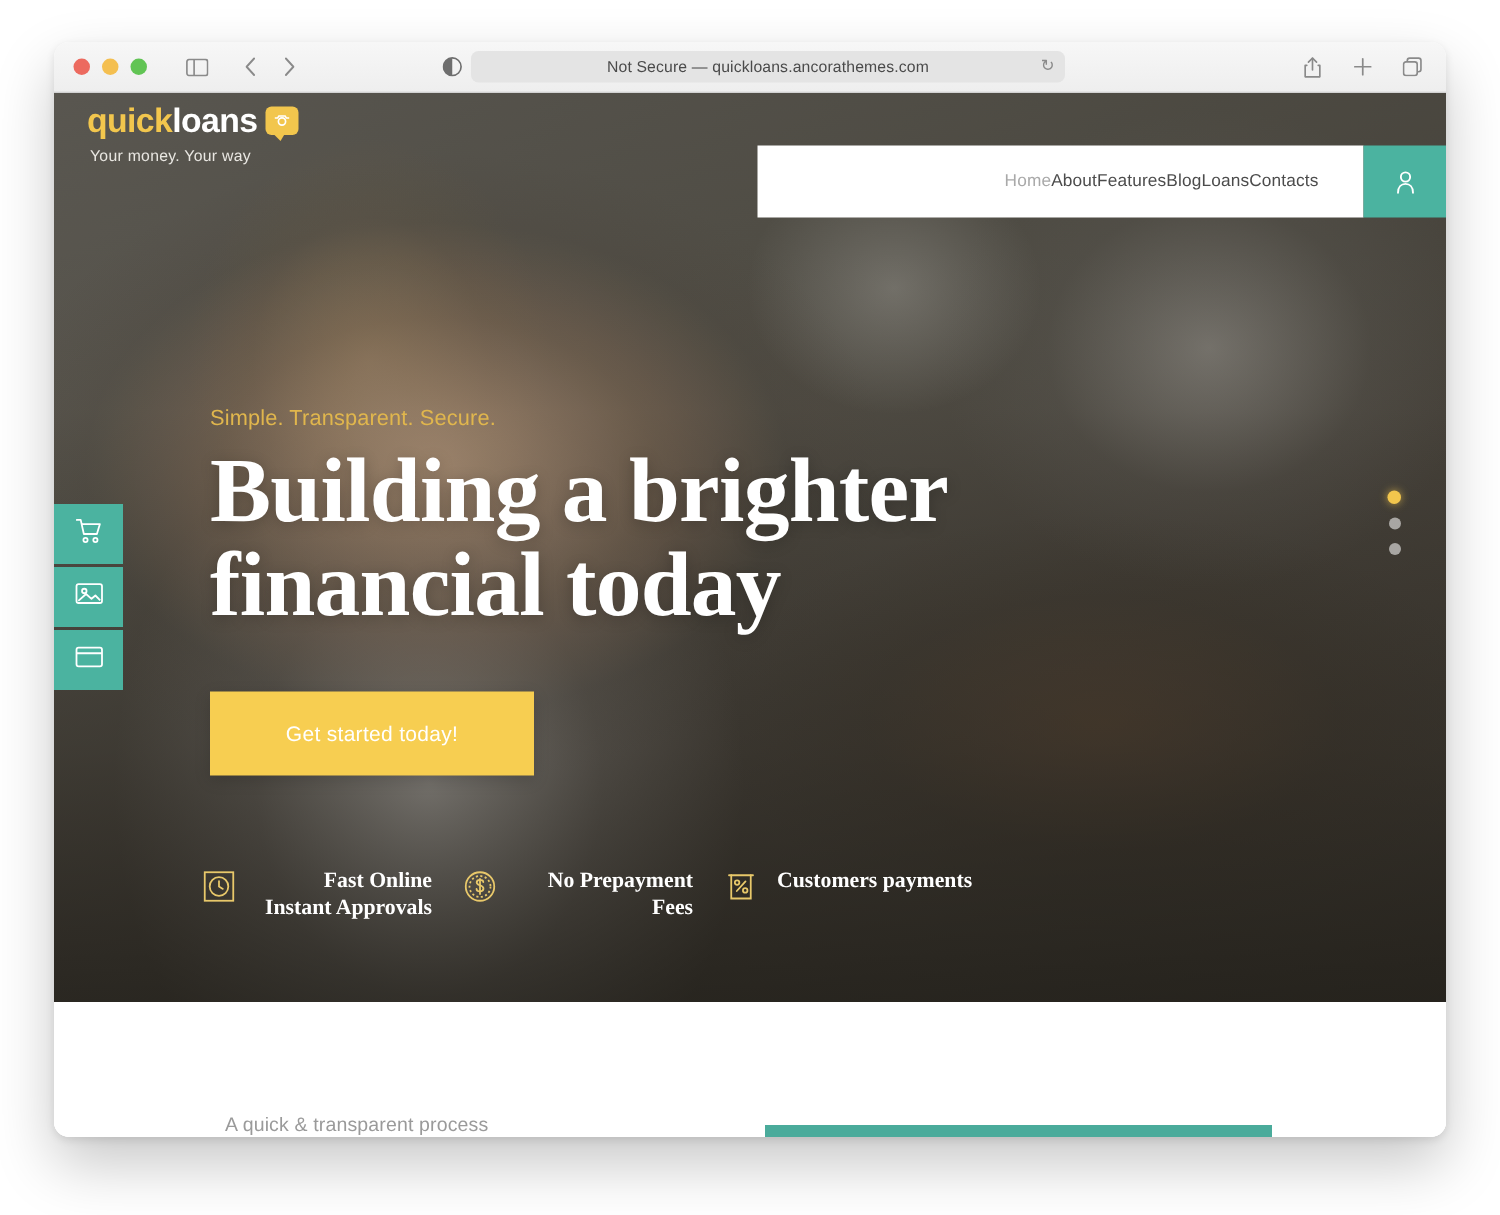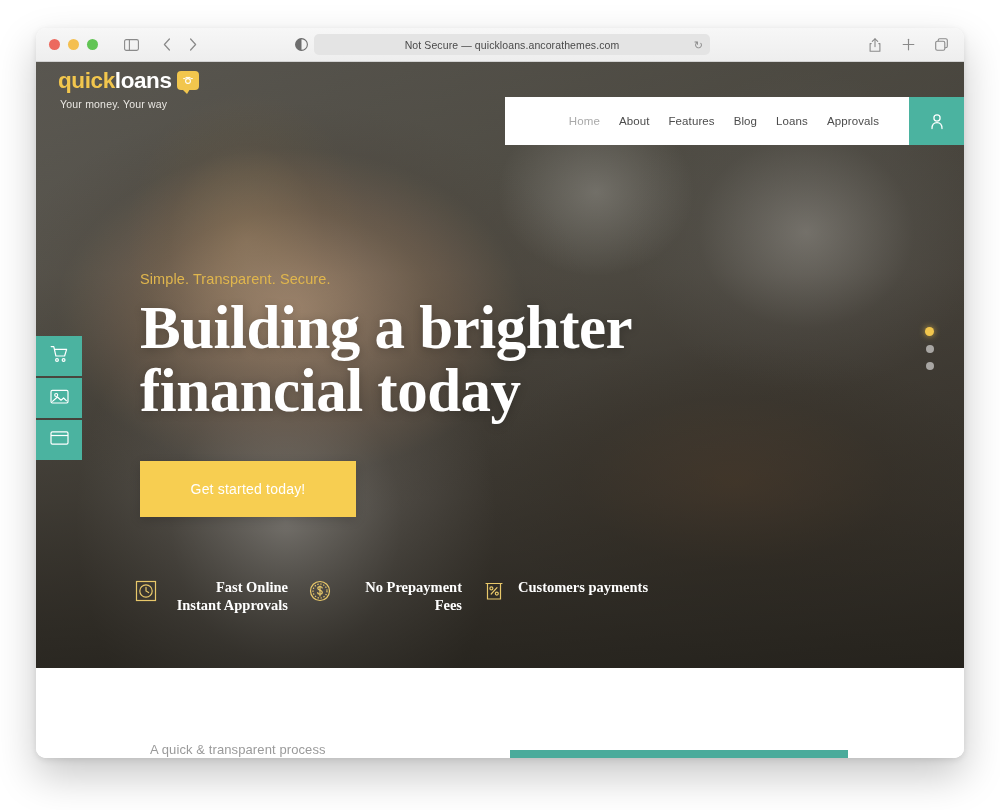--- a/index.html
+++ b/index.html
@@ -133,21 +133,20 @@
   
   #top-nav {
     position: absolute; right: 0; top: 35px;
     height: 48px; z-index: 12;
     display: flex; align-items: stretch;
   }
   #nav-panel {
     background: #ffffff;
     display: flex; align-items: center;
     padding: 0 30px 0 40px;
-    gap: 19px;
     width: 404px;
     justify-content: flex-end;
   }
   .nav-link {
     font-size: 11.5px;
     color: #4c4c4c;
     letter-spacing: 0.1px;
     white-space: nowrap;
     cursor: pointer;
   }
@@ -338,21 +337,21 @@
         <div id="logo-tagline">Your money. Your way</div>
       </div>
 
       <nav id="top-nav">
         <div id="nav-panel">
           <span class="nav-link active">Home</span>
           <span class="nav-link">About</span>
           <span class="nav-link">Features</span>
           <span class="nav-link">Blog</span>
           <span class="nav-link">Loans</span>
-          <span class="nav-link">Approvals</span>
+          <span class="nav-link">Contacts</span>
         </div>
         <div id="nav-account-button">
           <span>
             <svg width="16" height="17" viewBox="0 0 16 17" fill="none" stroke="#ffffff" stroke-width="1.25" stroke-linecap="round">
               <circle cx="8" cy="5" r="3.1"></circle>
               <path d="M3 15.5 C3 11.7 5.2 9.6 8 9.6 C10.8 9.6 13 11.7 13 15.5"></path>
             </svg>
           </span>
         </div>
       </nav>

